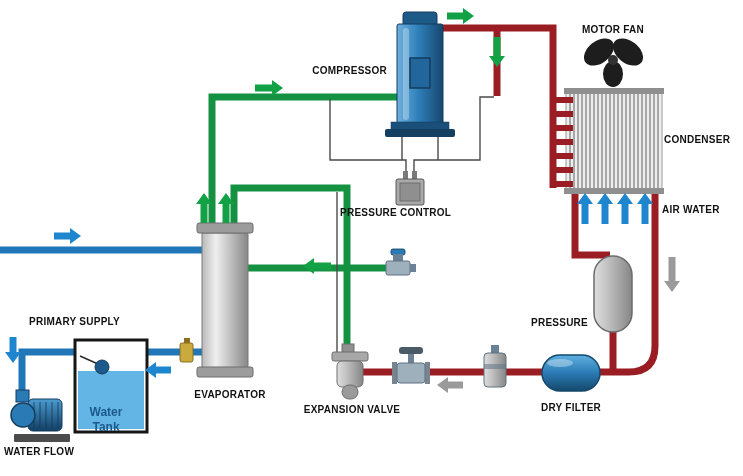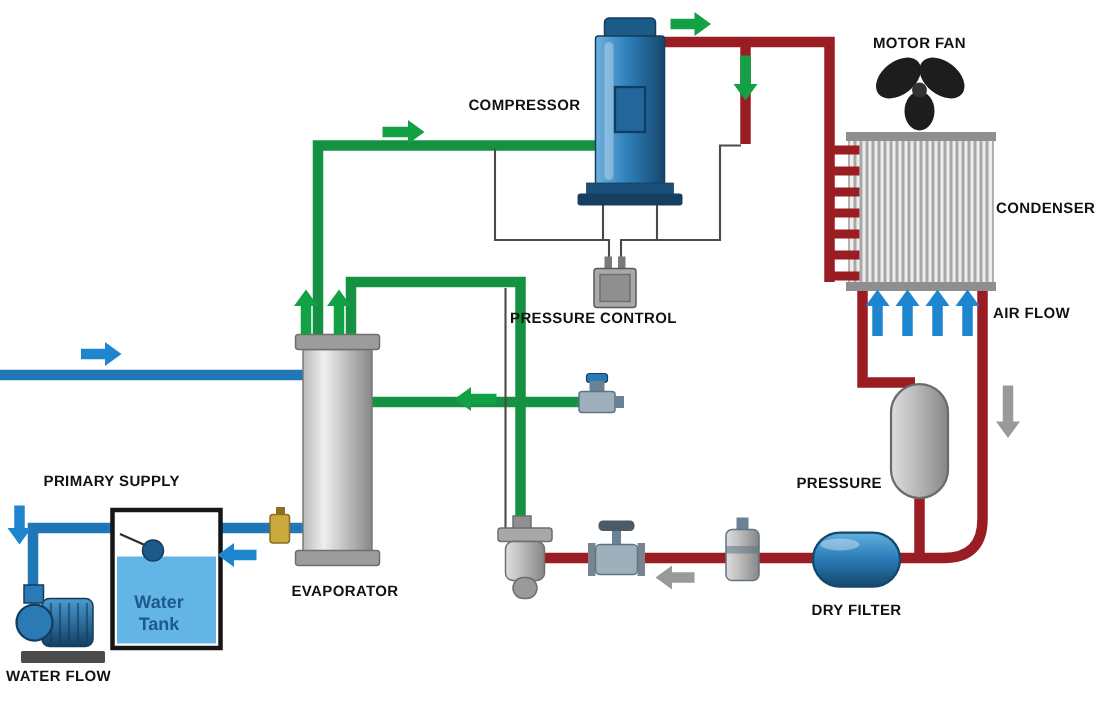--- a/index.html
+++ b/index.html
@@ -186,26 +186,27 @@
 
   <g fill="#9a9a9a">
     <polygon points="668.5,257 668.5,281 664,281 672,292 680,281 675.5,281 675.5,257"></polygon>
     <polygon points="463,381.5 448,381.5 448,377 437,385 448,393 448,388.5 463,388.5"></polygon>
   </g>
 </svg>
 
 <div class="lbl" style="left:275px;top:65px;width:112px;text-align:right;">COMPRESSOR</div>
 <div class="lbl" style="left:565px;top:24px;width:96px;text-align:center;">MOTOR FAN</div>
 <div class="lbl" style="left:664px;top:134px;">CONDENSER</div>
-<div class="lbl" style="left:662px;top:204px;">AIR FLOW</div>
+<div class="lbl" style="left:662px;top:204px;">AIR WATER</div>
 <div class="lbl" style="left:340px;top:207px;width:150px;text-align:left;">PRESSURE CONTROL</div>
 <div class="lbl" style="left:510px;top:317px;width:78px;text-align:right;">PRESSURE</div>
 <div class="lbl" style="left:186px;top:389px;width:88px;text-align:center;">EVAPORATOR</div>
+<div class="lbl" style="left:285px;top:404px;width:134px;text-align:center;">EXPANSION VALVE</div>
 <div class="lbl" style="left:533px;top:402px;width:76px;text-align:center;">DRY FILTER</div>
 <div class="lbl" style="left:10px;top:316px;padding-left:19px;">PRIMARY SUPPLY</div>
 <div class="lbl" style="left:4px;top:446px;">WATER FLOW</div>
 
-<div class="tank-lbl" style="left:78px;top:394px;width:56px;">
+<div class="tank-lbl" style="left:78px;top:405px;width:56px;">
   <div>Water</div>
   <div>Tank</div>
 </div>
 
 </div>
 
 </body></html>

